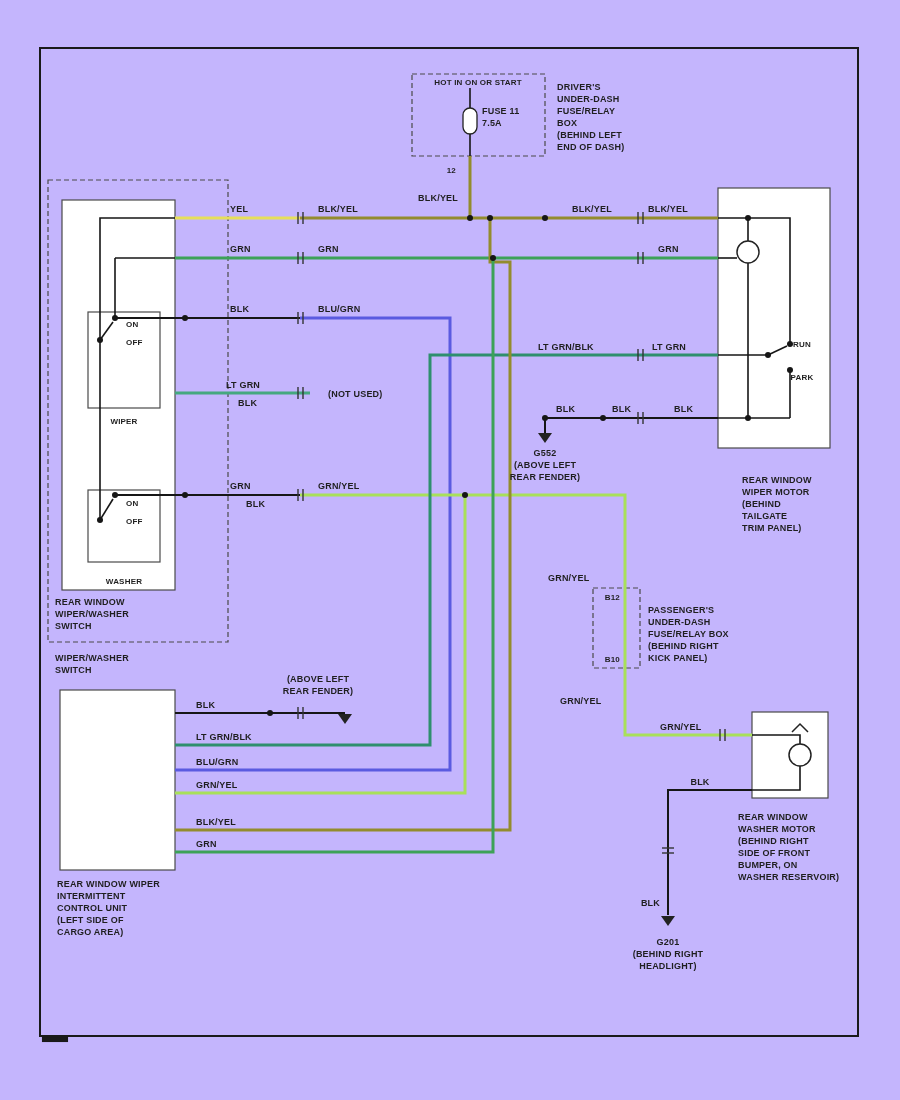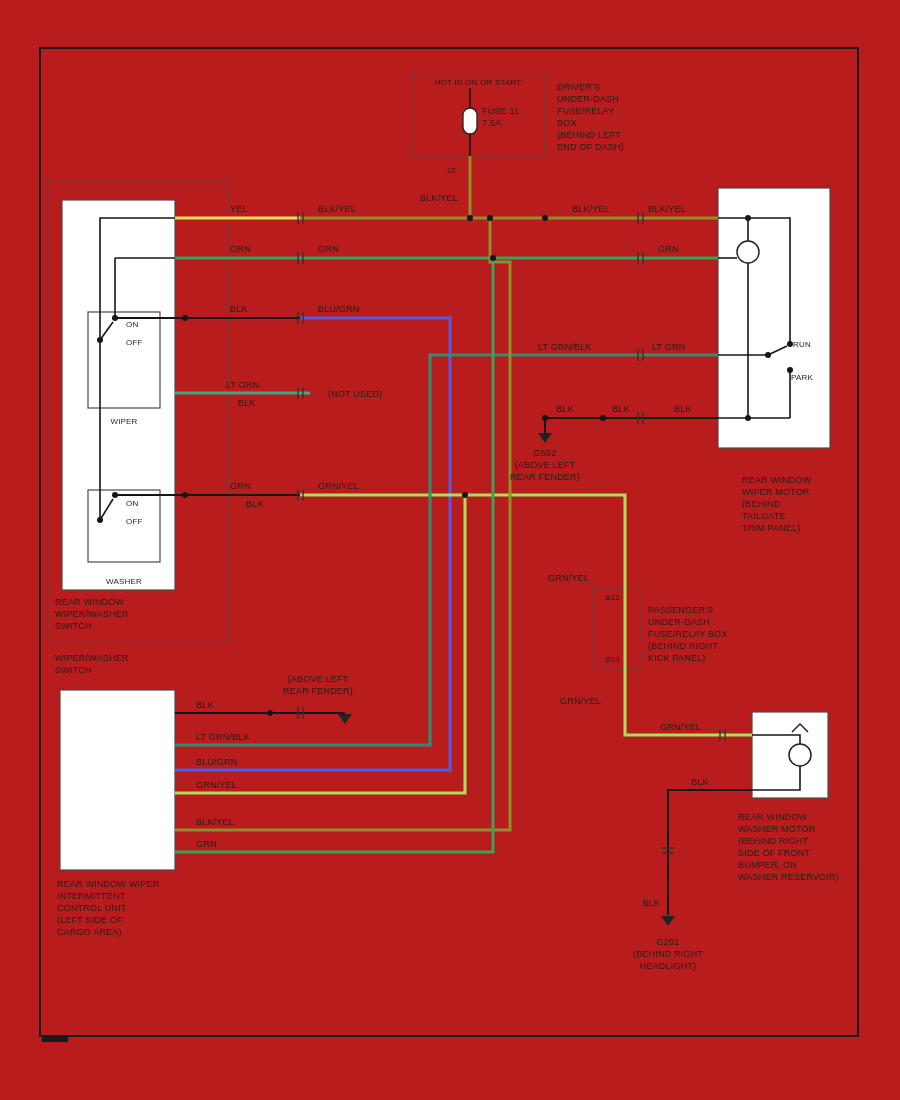--- a/index.html
+++ b/index.html
@@ -1,16 +1,16 @@
 <!DOCTYPE html>
 <html><head>
 <meta charset="utf-8">
 <style>
   html,body{margin:0;padding:0;background:#ffffff;}
-  .page{width:900px;height:1100px;background:#b91c1c;position:relative;overflow:hidden;}
+  .page{width:900px;height:1100px;background:#c4b5fd;position:relative;overflow:hidden;font-weight:bold;}
   svg{display:block;}
   svg text{font-family:"Liberation Sans","DejaVu Sans",sans-serif;fill:#1f1f1f;letter-spacing:0.2px;}
 </style>
 </head>
 <body>
 
 <div class="page">
   <svg id="diagram" width="900" height="1100" viewBox="0 0 900 1100" xmlns="http://www.w3.org/2000/svg">
       <rect x="40" y="48" width="818" height="988" fill="none" stroke="#1a1a1a" stroke-width="2"></rect>
       <rect x="412" y="74" width="133" height="82" fill="none" stroke="#4a4a4a" stroke-width="1.2" stroke-dasharray="5,3"></rect>

